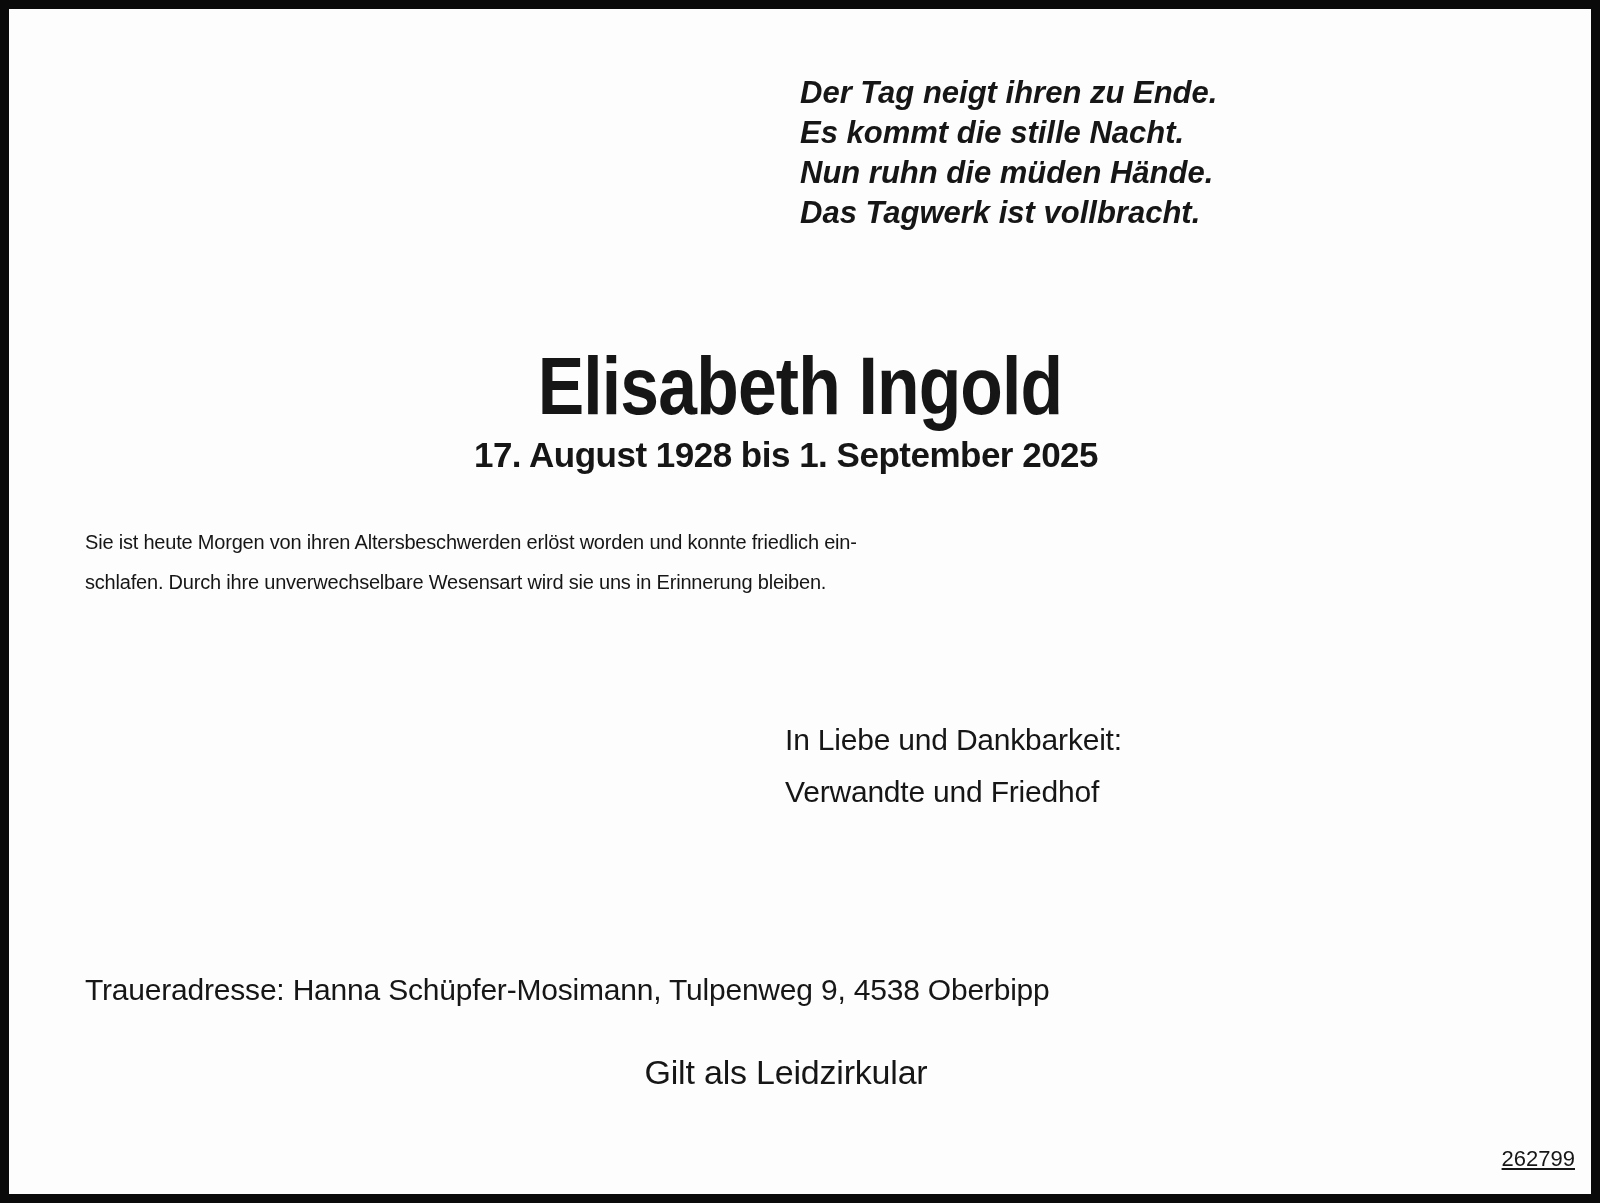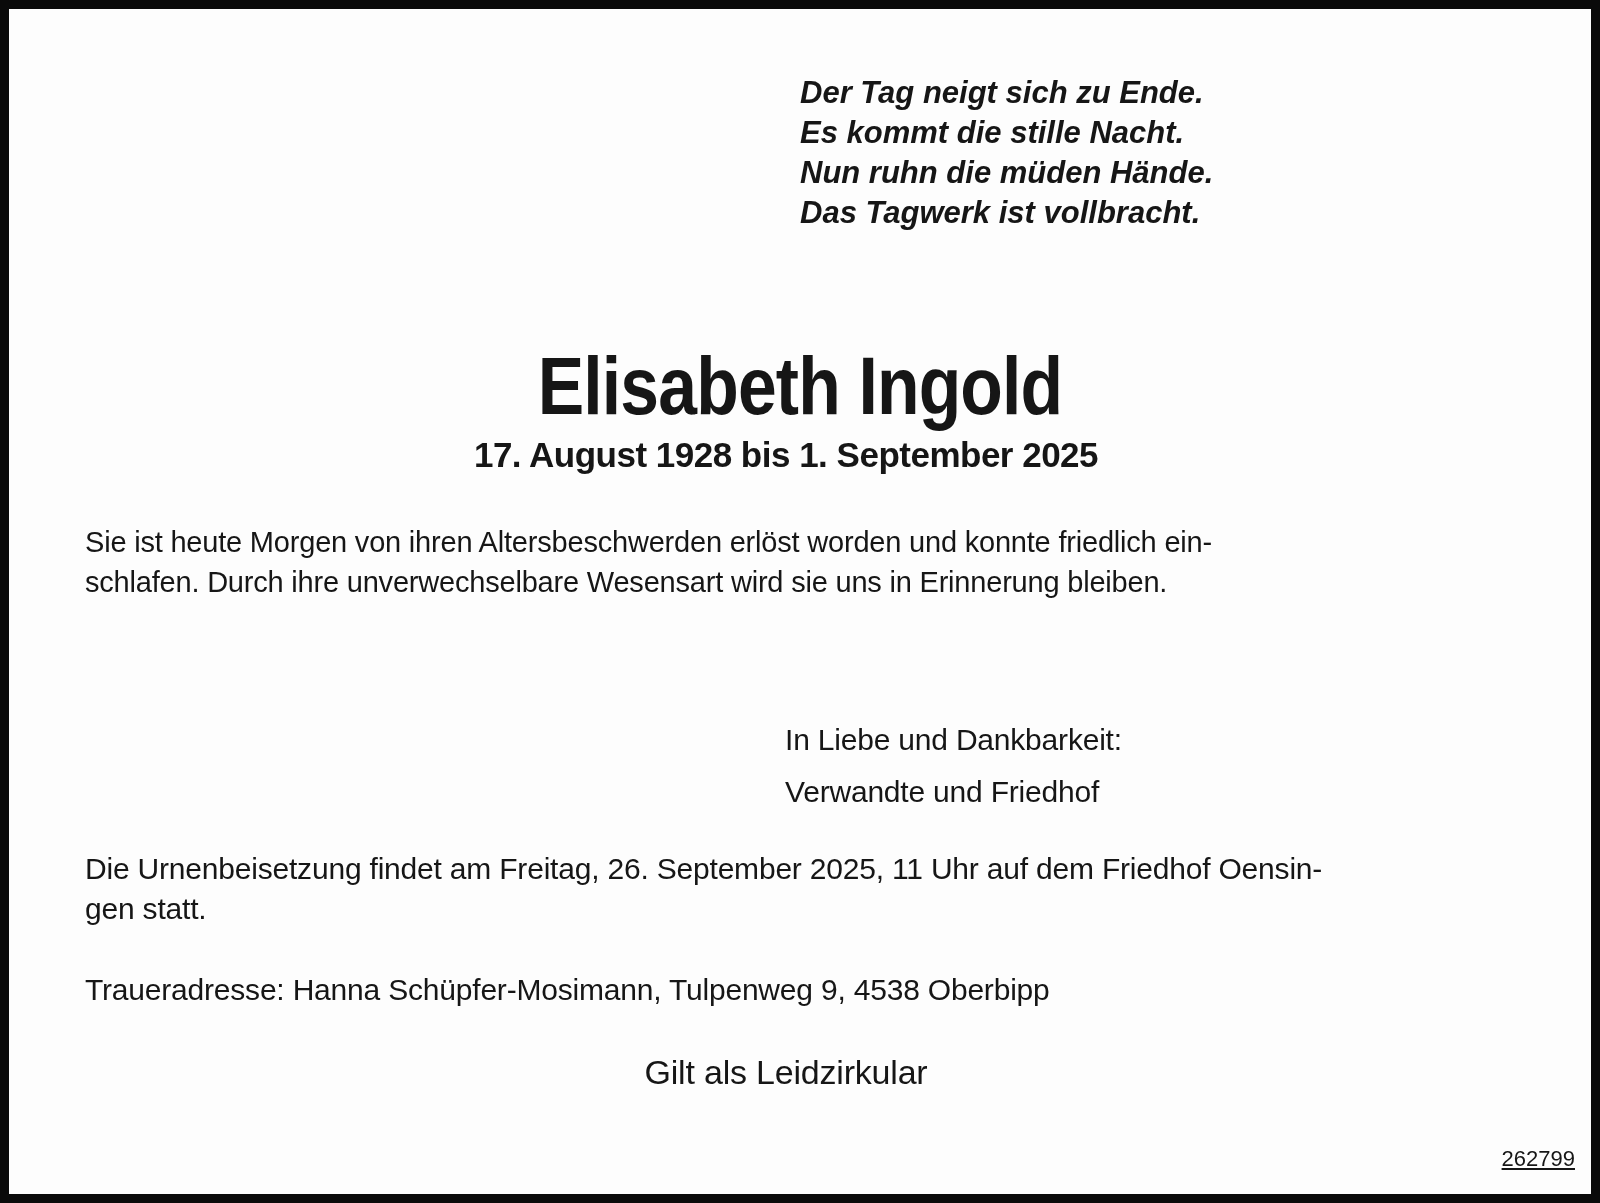--- a/index.html
+++ b/index.html
@@ -64,21 +64,21 @@
     line-height: 40px;
     text-align: center;
     font-weight: 600;
     letter-spacing: -0.5px;
   }
 
   .obituary {
     left: 76px;
     top: 513px;
     right: 70px;
-    font-size: 29px;
+    font-size: 20px;
     line-height: 40px;
   }
 
   .place-date {
     left: 76px;
     top: 628px;
     font-size: 30px;
     line-height: 40px;
   }
 
@@ -128,40 +128,38 @@
     text-align: right;
     letter-spacing: 0;
     text-decoration: underline;
   }
 </style>
 </head>
 <body>
 
 <div class="page">
 
-  <div class="txt poem">Der Tag neigt sich zu Ende.
+  <div class="txt poem">Der Tag neigt ihren zu Ende.
 Es kommt die stille Nacht.
 Nun ruhn die müden Hände.
 Das Tagwerk ist vollbracht.</div>
 
 
   <div class="txt name">Elisabeth Ingold</div>
 
   <div class="txt dates">17. August 1928 bis 1. September 2025</div>
 
   <div class="txt obituary">Sie ist heute Morgen von ihren Altersbeschwerden erlöst worden und konnte friedlich ein-
 schlafen. Durch ihre unverwechselbare Wesensart wird sie uns in Erinnerung bleiben.</div>
 
 
   <div class="txt closing">In Liebe und Dankbarkeit:</div>
 
   <div class="txt mourners">Verwandte und Friedhof</div>
 
-  <div class="txt funeral">Die Urnenbeisetzung findet am Freitag, 26. September 2025, 11 Uhr auf dem Friedhof Oensin-
-gen statt.</div>
 
   <div class="txt condolence">Traueradresse: Hanna Schüpfer-Mosimann, Tulpenweg 9, 4538 Oberbipp</div>
 
   <div class="txt leidzirkular">Gilt als Leidzirkular</div>
 
   <div class="txt ref-number">262799</div>
 
 </div>
 
 </body></html>

